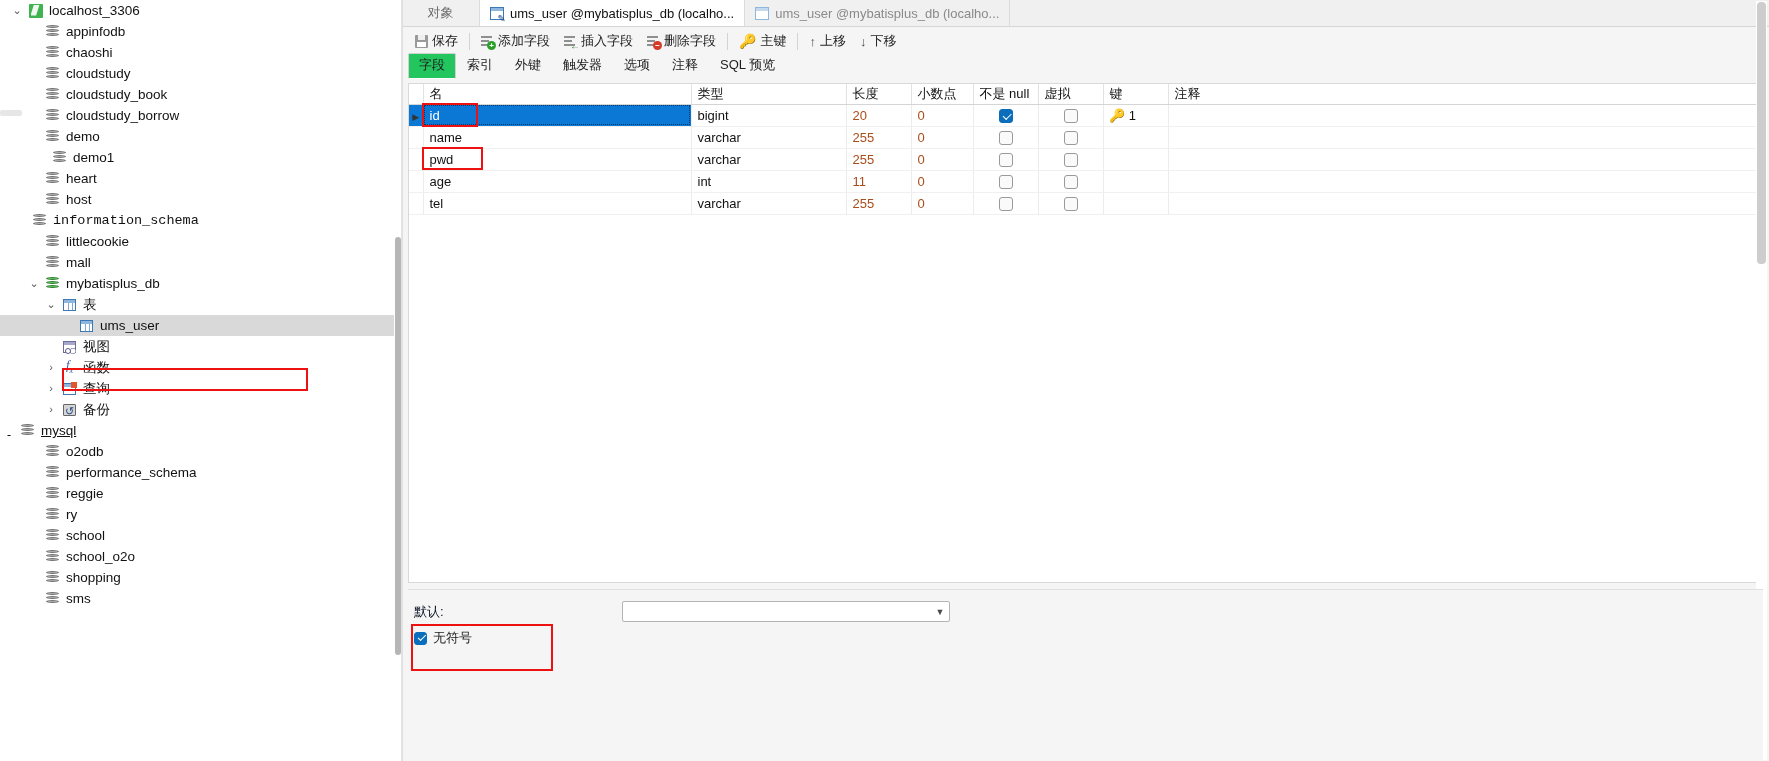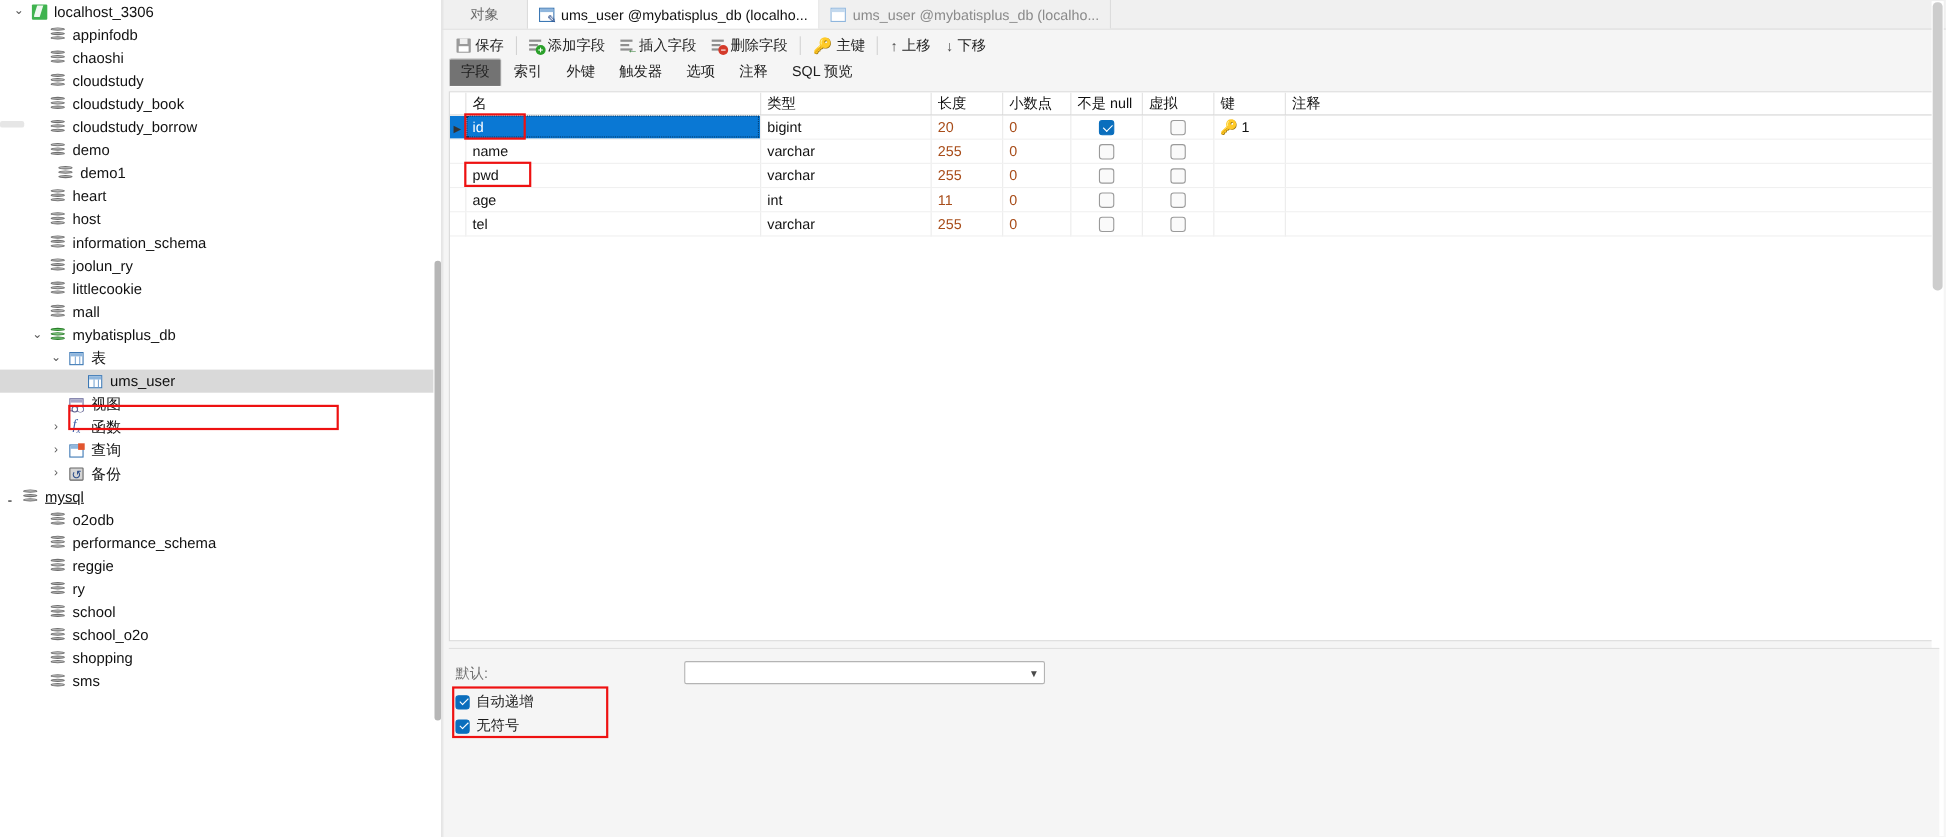--- a/index.html
+++ b/index.html
@@ -174,21 +174,21 @@
 
   .subtabs {
     height: 24px; display: flex; align-items: flex-end; gap: 0;
     background: #f5f5f5; padding-left: 6px;
   }
   .subtab {
     padding: 2px 10px 4px 10px; font-size: 13px; color: #1d1d1d;
     border: 1px solid transparent; white-space: nowrap;
   }
   .subtab.active {
-    background: #737373; border-color: #d0d0d0; border-bottom-color: #fff;
+    background: #22c55e; border-color: #d0d0d0; border-bottom-color: #fff;
     border-radius: 2px 2px 0 0;
     text-align: right;
   }
 
   .grid-wrap {
     position: absolute; left: 6px; right: 6px; top: 83px; height: 500px;
     background: #fff; border: 1px solid #d9d9d9; overflow: hidden;
   }
   table.grid { border-collapse: collapse; width: 100%; table-layout: fixed; font-size: 13px; }
   table.grid th {
@@ -221,21 +221,21 @@
 
   .grid-vscroll { position: absolute; right: 2px; top: 1px; width: 11px; bottom: 1px; background:#fff; }
   .grid-vthumb { position:absolute; right:1px; top:1px; width: 9px; height: 262px; background:#cdcdcd; border-radius:4px; }
 
   .bottom-panel {
     position: absolute; left: 6px; right: 6px; top: 589px; bottom: 0;
     background: #f5f5f5; border-top: 1px solid #e0e0e0;
     padding: 10px 0 0 6px;
   }
   .bp-row { display: flex; align-items: center; height: 23px; margin-bottom: 4px; }
-  .bp-label { width: 208px; font-size: 13px; color: #737373; }
+  .bp-label { width: 208px; font-size: 13px; color: #0f172a; }
   .bp-combo {
     width: 328px; height: 21px; background:#fff; border:1px solid #b4b4b4;
     position: relative; border-radius: 2px;
   }
   .bp-combo .arrow {
     position:absolute; right:0; top:0; width: 18px; height: 19px;
     display:flex; align-items:center; justify-content:center; color:#4a4a4a; font-size: 9px;
   }
   .bp-check { display:flex; align-items:center; gap: 6px; height: 22px; font-size: 13px; }
   .bp-check .ck { width: 13px; height: 13px; }
@@ -350,41 +350,30 @@
           <span class="twisty empty">&nbsp;</span>
           <span class="ico">
             <span class="db-ico">
               <i></i>
               <i></i>
               <i></i>
             </span>
           </span>
           <span class="lbl">host</span>
         </li>
-        <li class="tree-row" style="padding-left: 25px;">
+        <li class="tree-row" style="padding-left: 12px; font-family: Liberation Mono, monospace;">
           <span class="twisty empty">&nbsp;</span>
           <span class="ico">
             <span class="db-ico">
               <i></i>
               <i></i>
               <i></i>
             </span>
           </span>
           <span class="lbl">information_schema</span>
-        </li>
-        <li class="tree-row" style="padding-left: 25px;">
-          <span class="twisty empty">&nbsp;</span>
-          <span class="ico">
-            <span class="db-ico">
-              <i></i>
-              <i></i>
-              <i></i>
-            </span>
-          </span>
-          <span class="lbl">joolun_ry</span>
         </li>
         <li class="tree-row" style="padding-left: 25px;">
           <span class="twisty empty">&nbsp;</span>
           <span class="ico">
             <span class="db-ico">
               <i></i>
               <i></i>
               <i></i>
             </span>
           </span>
@@ -735,22 +724,18 @@
 
     <div class="bottom-panel">
       <div class="bp-row">
         <div class="bp-label">默认:</div>
         <div class="bp-combo">
           <span class="arrow">▼</span>
         </div>
       </div>
       <div class="bp-check">
         <span class="ck on"></span>
-        <span>自动递增</span>
-      </div>
-      <div class="bp-check">
-        <span class="ck on"></span>
         <span>无符号</span>
       </div>
       <div class="red-box" style="left:3px; top:34px; width:142px; height:47px;"></div>
     </div>
   </div>
 </div>
 
 </body></html>

